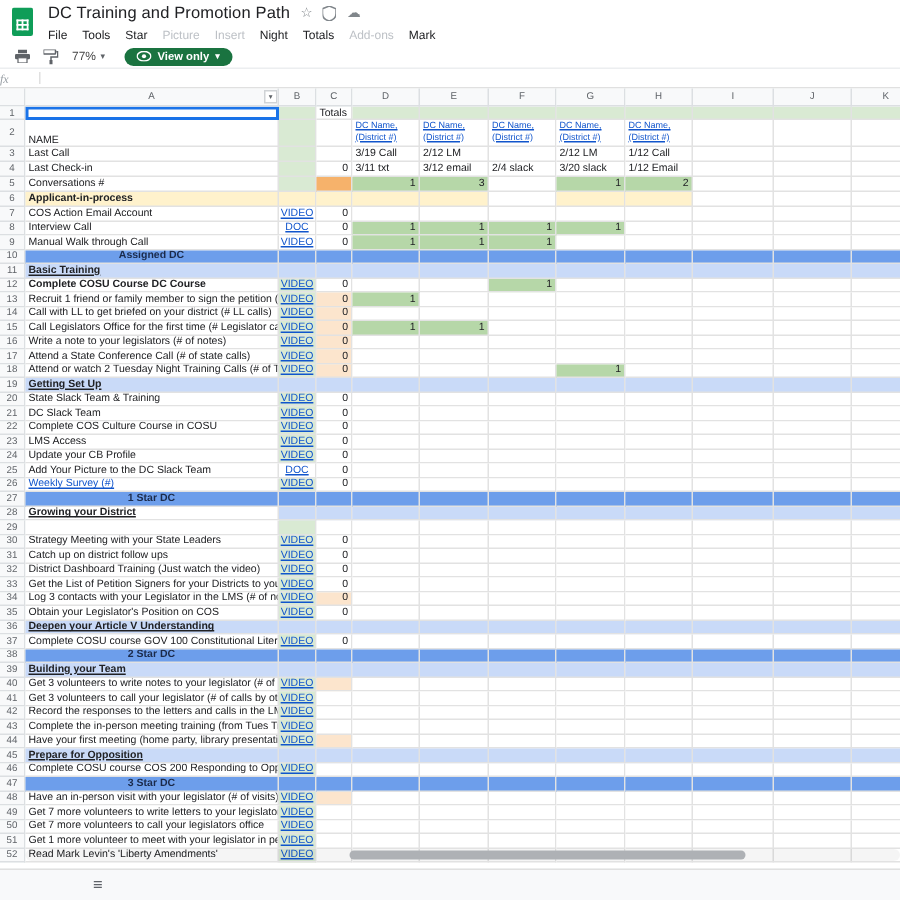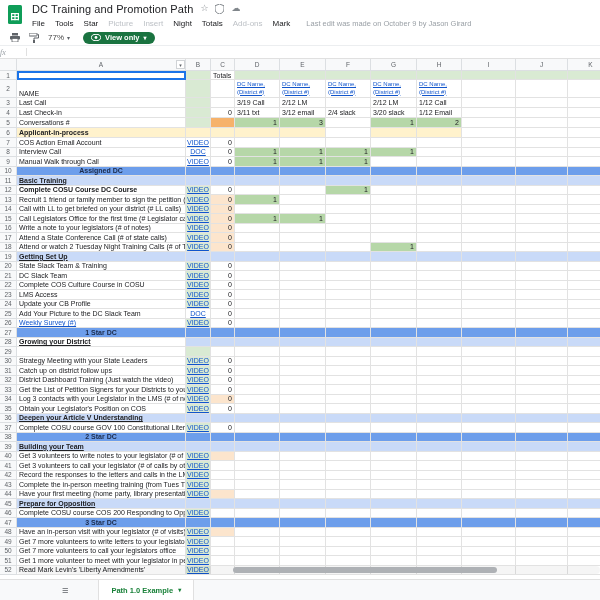--- a/index.html
+++ b/index.html
@@ -96,21 +96,20 @@
 
     <span class="menu-item">File</span>
         <span class="menu-item">Tools</span>
         <span class="menu-item">Star</span>
         <span class="menu-item dim">Picture</span>
         <span class="menu-item dim">Insert</span>
         <span class="menu-item">Night</span>
         <span class="menu-item">Totals</span>
         <span class="menu-item dim">Add-ons</span>
         <span class="menu-item">Mark</span>
-        <span class="last-edit">Last edit was made on October 9 by Jason Girard</span>
       </div>
   </div>
 
   <div class="toolbar">
     <svg class="tool-svg" width="10" height="9" viewBox="0 0 10 9">
       <rect x="2" y="0" width="6" height="2.5" fill="#5f6368"></rect>
       <rect x="0" y="3" width="10" height="3.5" rx="0.8" fill="#5f6368"></rect>
       <rect x="2" y="5.5" width="6" height="3.5" fill="#fff" stroke="#5f6368" stroke-width="0.8"></rect>
     </svg>
     <svg class="tool-svg" width="10" height="10" viewBox="0 0 10 10">
@@ -887,19 +886,15 @@
         <div class="g-cell" style="width: 46px;"></div>
       </div>
     </div>
 
   <div class="hscroll-track">
     <div class="hscroll-thumb"></div>
   </div>
 
   <div class="tabbar">
     <span class="all-sheets">≡</span>
-    <div class="sheet-tab">
-      <span>Path 1.0 Example</span>
-      <span class="caret">▾</span>
-    </div>
   </div>
 
 </div>
 
 </body></html>

